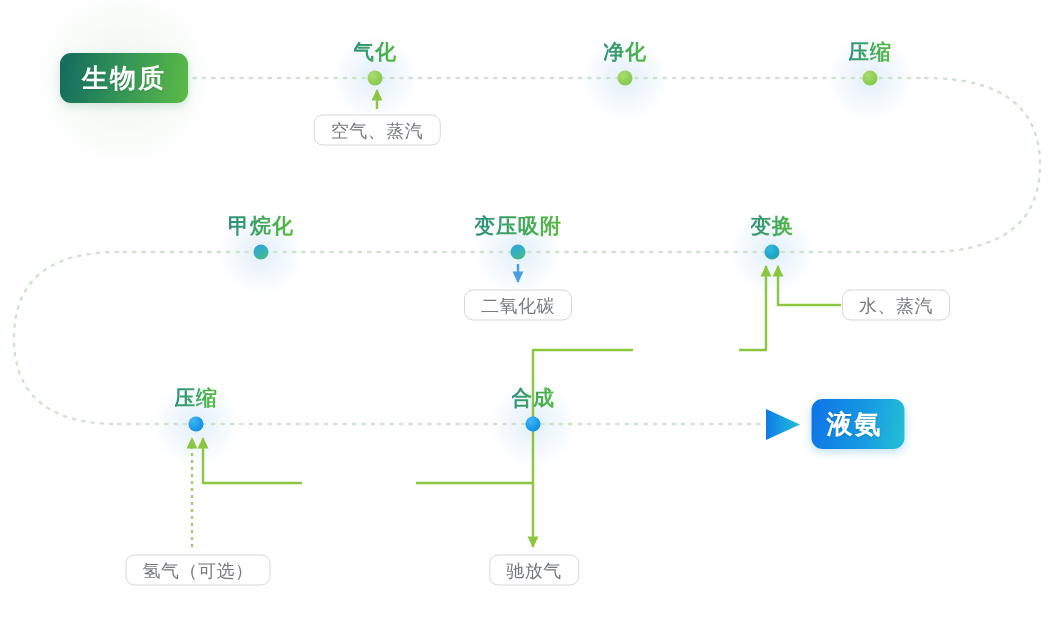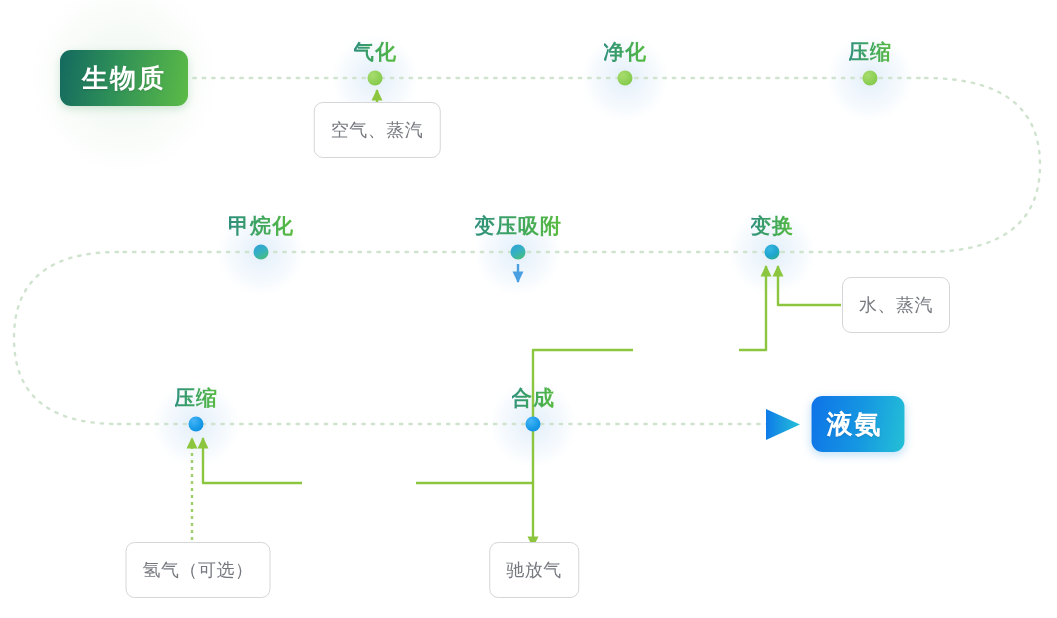--- a/index.html
+++ b/index.html
@@ -80,38 +80,38 @@
 
   
   .matbox {
     position: absolute;
     transform: translate(-50%, -50%);
     box-sizing: border-box;
     display: flex;
     align-items: center;
     justify-content: center;
     padding: 0 16px;
-    height: 56px;
+    height: 31px;
     background: #ffffff;
     border: 1px solid #d4d6d9;
     border-radius: 9px;
     color: #76797f;
     font-size: 18px;
     white-space: nowrap;
     letter-spacing: 0.5px;
   }
 
   
   .pill {
     position: absolute;
     transform: translate(-50%, -50%);
     display: flex;
     align-items: center;
     justify-content: center;
-    height: 56px;
+    height: 50px;
     padding: 0 22px;
     border-radius: 11px;
     color: #ffffff;
     font-size: 26px;
     font-weight: 700;
     letter-spacing: 2px;
     text-shadow: 0 1px 2px rgba(0,0,0,0.14);
   }
   .pill.source {
     background: linear-gradient(100deg, #13695f 0%, #2e8f58 42%, #5cbb46 100%);
@@ -230,20 +230,23 @@
 
   <div class="node blue" style="left:533px; top:424px;">
     <div class="label">合成</div>
     <div class="dot"></div>
   </div>
 
   <div class="matbox" style="left:377px; top:130px;">
     <span>空气、蒸汽</span>
   </div>
 
+  <div class="matbox" style="left:518px; top:305px;">
+    <span>二氧化碳</span>
+  </div>
 
   <div class="matbox" style="left:864px; top:305px;margin-left:32px;">
     <span>水、蒸汽</span>
   </div>
 
 
 
   <div class="matbox" style="left:198px; top:570px;">
     <span>氢气（可选）</span>
   </div>

